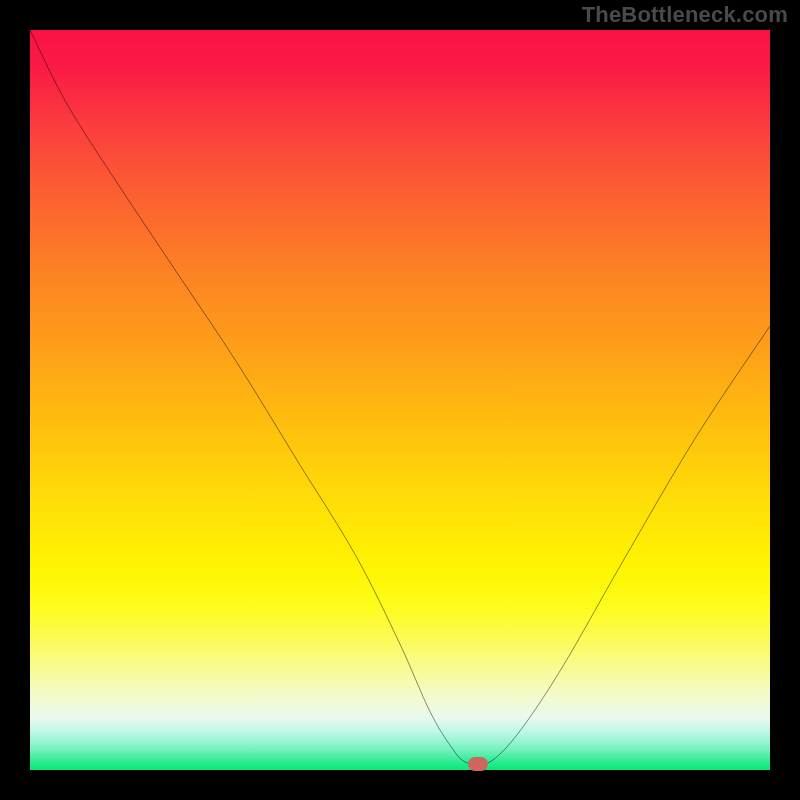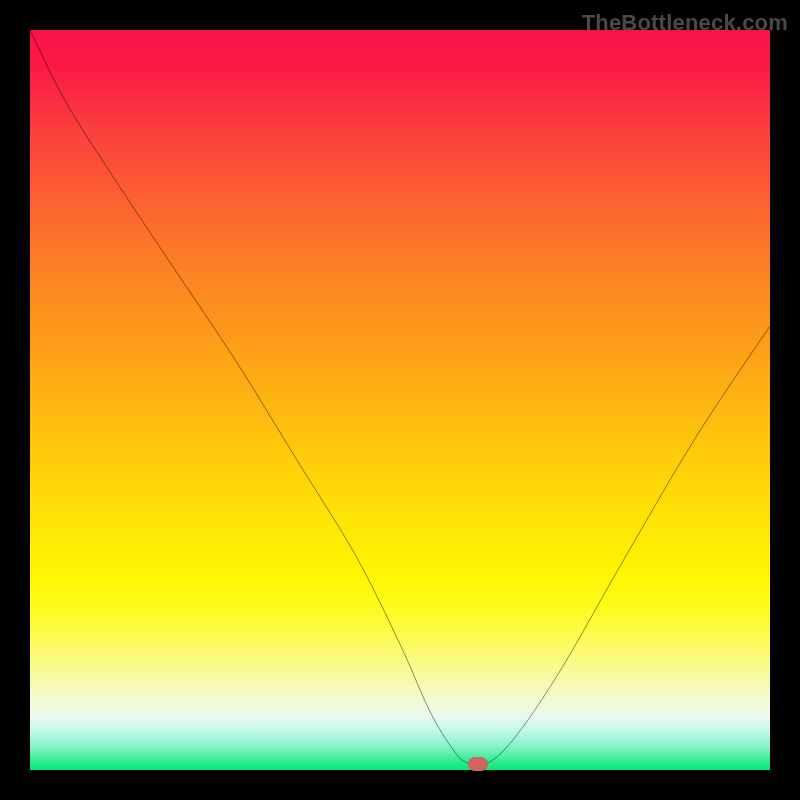--- a/index.html
+++ b/index.html
@@ -12,21 +12,21 @@
     overflow: hidden;
   }
   .frame {
     position: relative;
     width: 800px;
     height: 800px;
     background: #000;
   }
   .watermark {
     position: absolute;
-    top: 10px;
+    top: 2px;
     right: 12px;
     color: #4a4a4a;
     font-size: 22px;
     font-weight: 600;
     letter-spacing: 0.2px;
     z-index: 10;
   }
   .plot {
     position: absolute;
     left: 30px;

